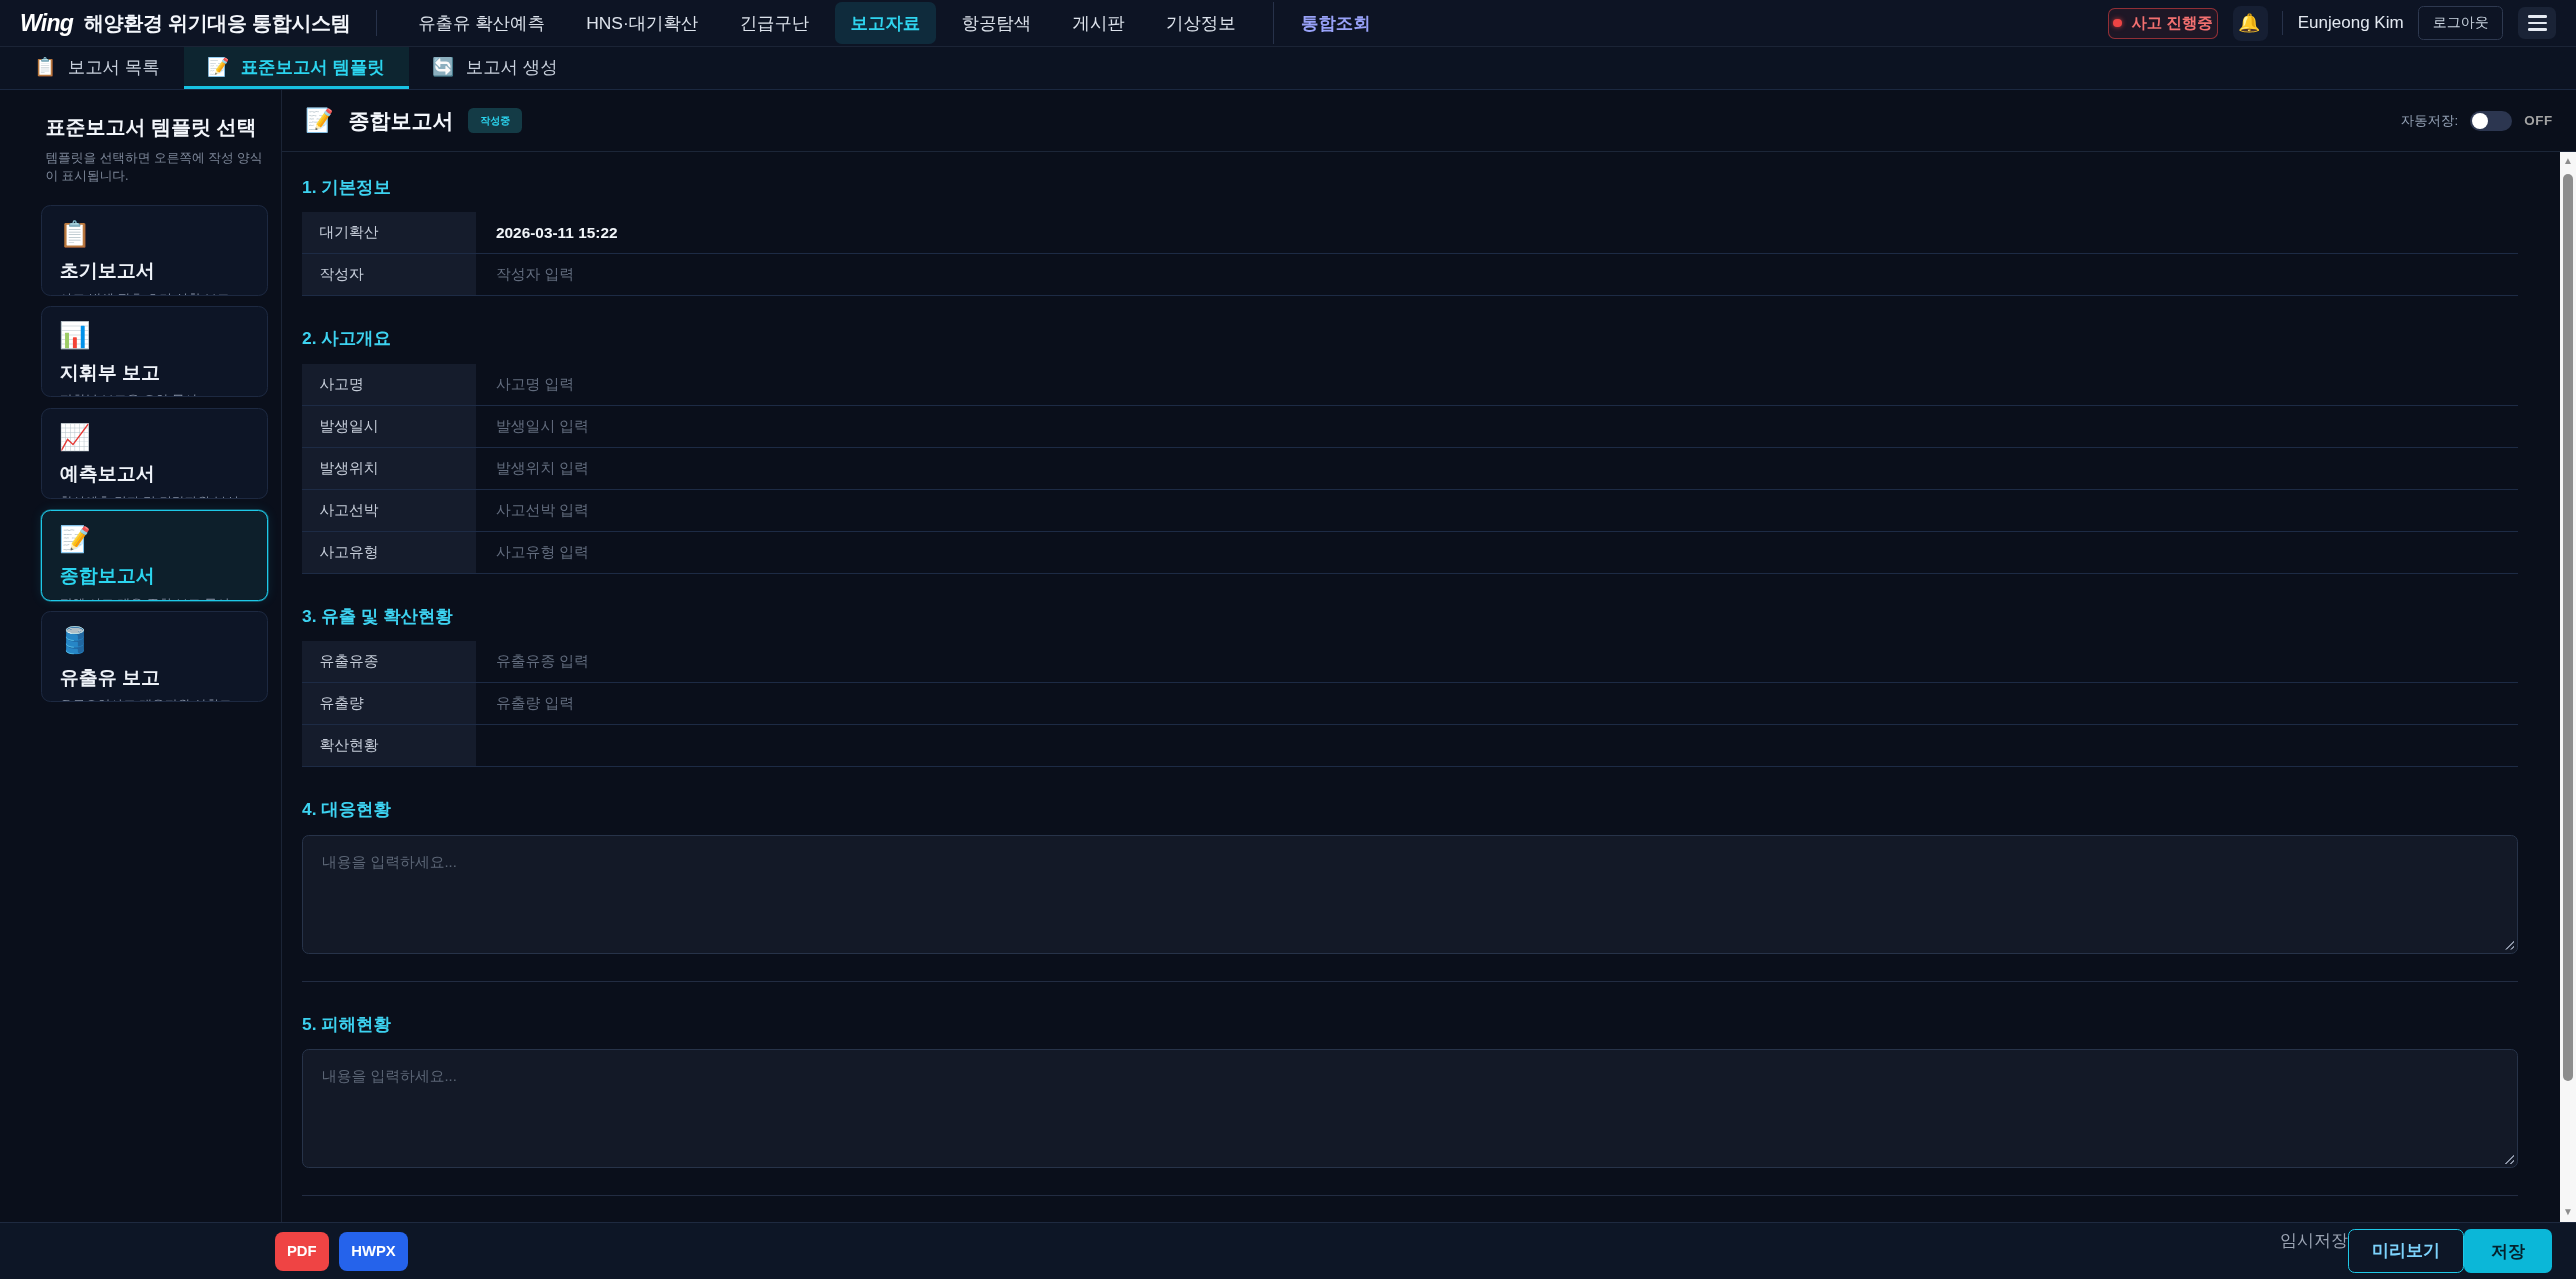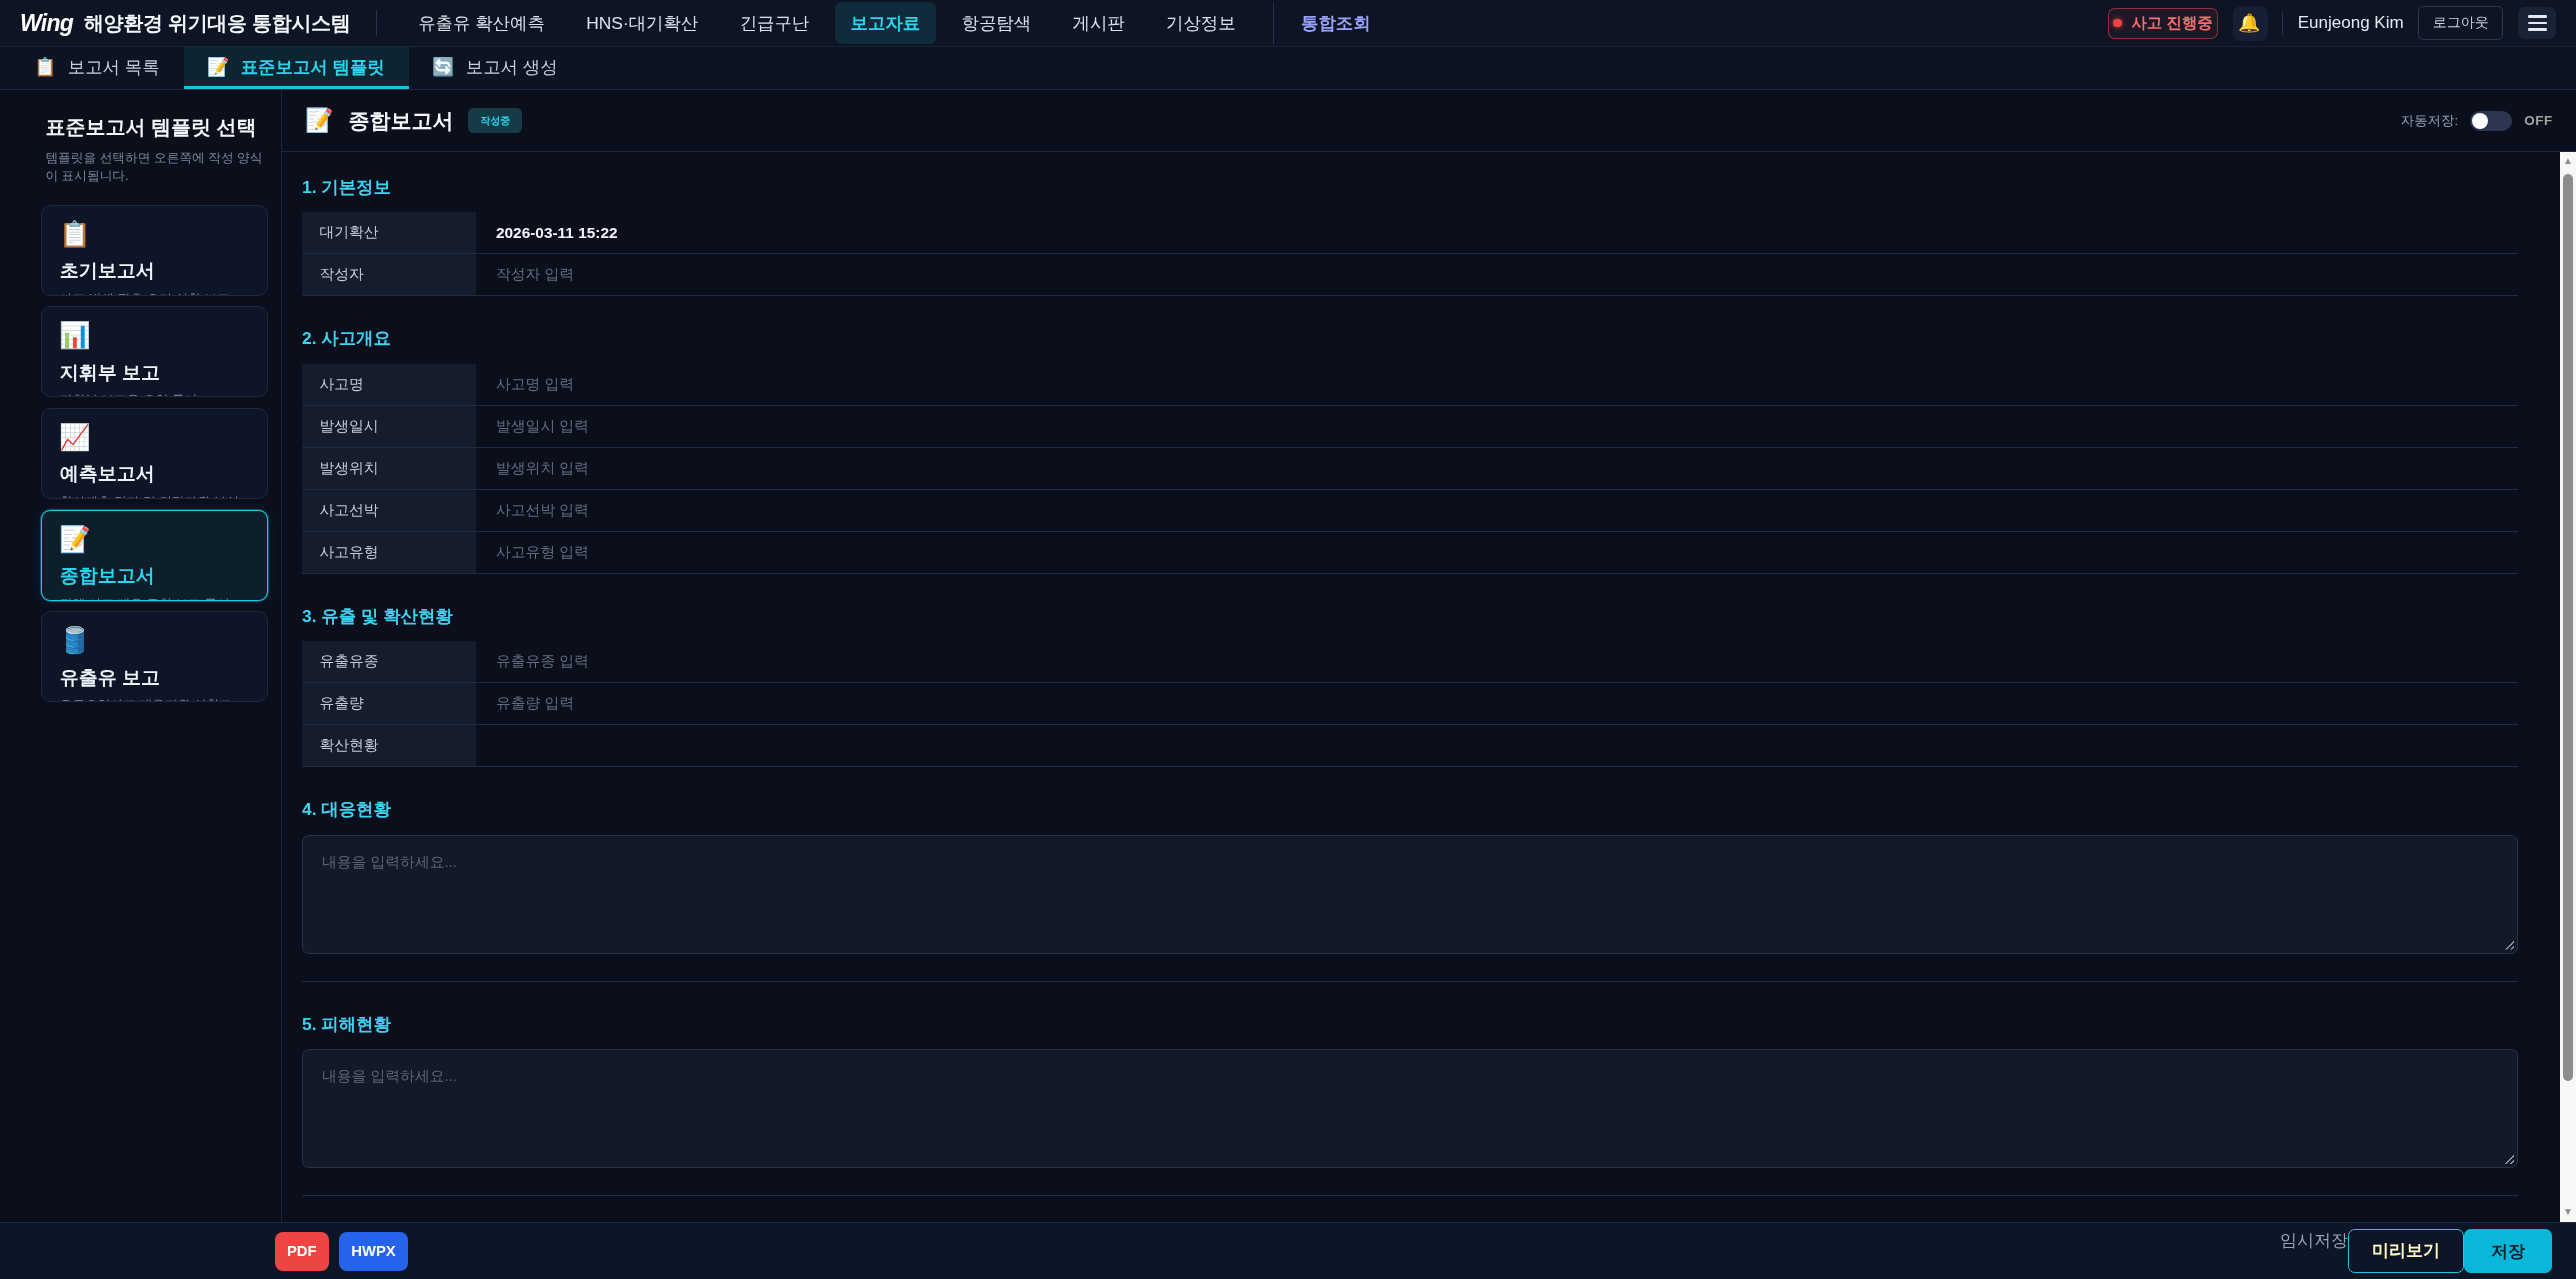--- a/index.html
+++ b/index.html
@@ -135,21 +135,21 @@
     display:flex; align-items:center; padding:0 24px 0 275px;
   }
   .export-group { display:flex; gap:10.7px; }
   .export-btn {
     height:39px; min-width:40px; padding:0 12px; border:none; border-radius:8px; cursor:pointer;
     color:#ffffff; font-weight:700; font-size:14.8px; font-family:inherit;
   }
   .footer-right { margin-left:auto; display:flex; align-items:flex-start; }
   .temp-save { font-size:17px; color:#9aa3b2; cursor:pointer; }
   .preview-btn {
-    background:transparent; border:1.3px solid #1ec9e8; color:#fef9c3; font-size:17px; font-weight:700;
+    background:transparent; border:1.3px solid #1ec9e8; color:#7dd3fc; font-size:17px; font-weight:700;
     border-radius:6.7px; padding:9.4px 23px; cursor:pointer; font-family:inherit;
   }
   .save-btn {
     background:#0bb7d8; border:none; color:#05222c; font-size:17px; font-weight:700;
     border-radius:6.7px; padding:10.7px 27px; cursor:pointer; font-family:inherit;
   }
 </style>
 </head>
 <body>
 

